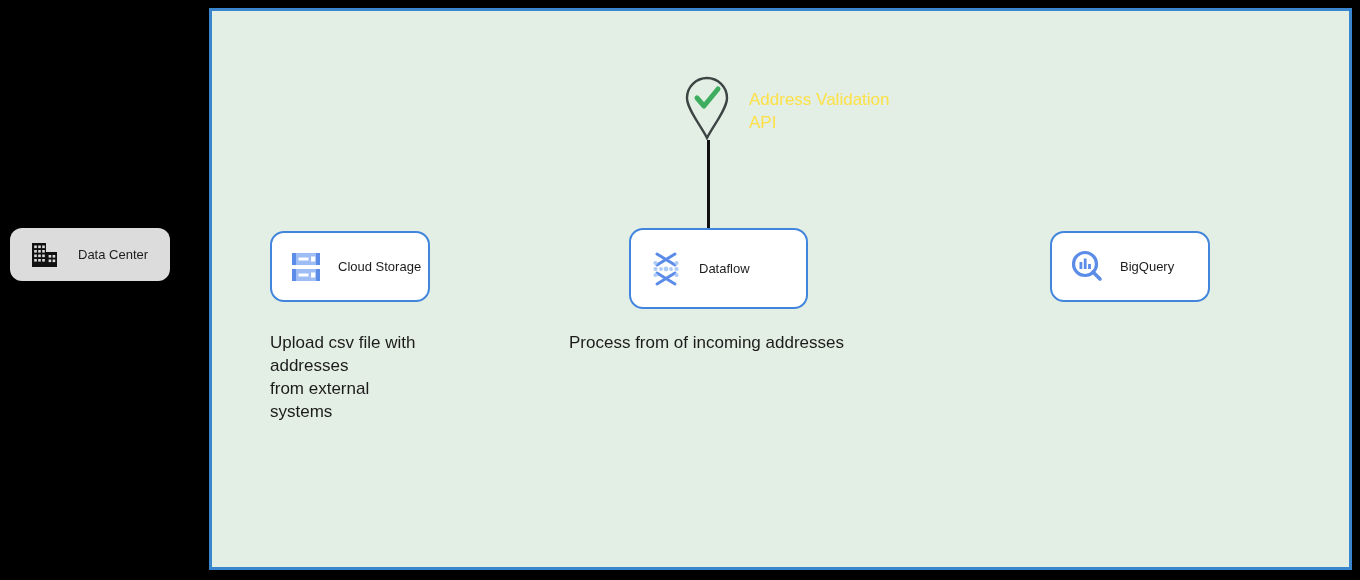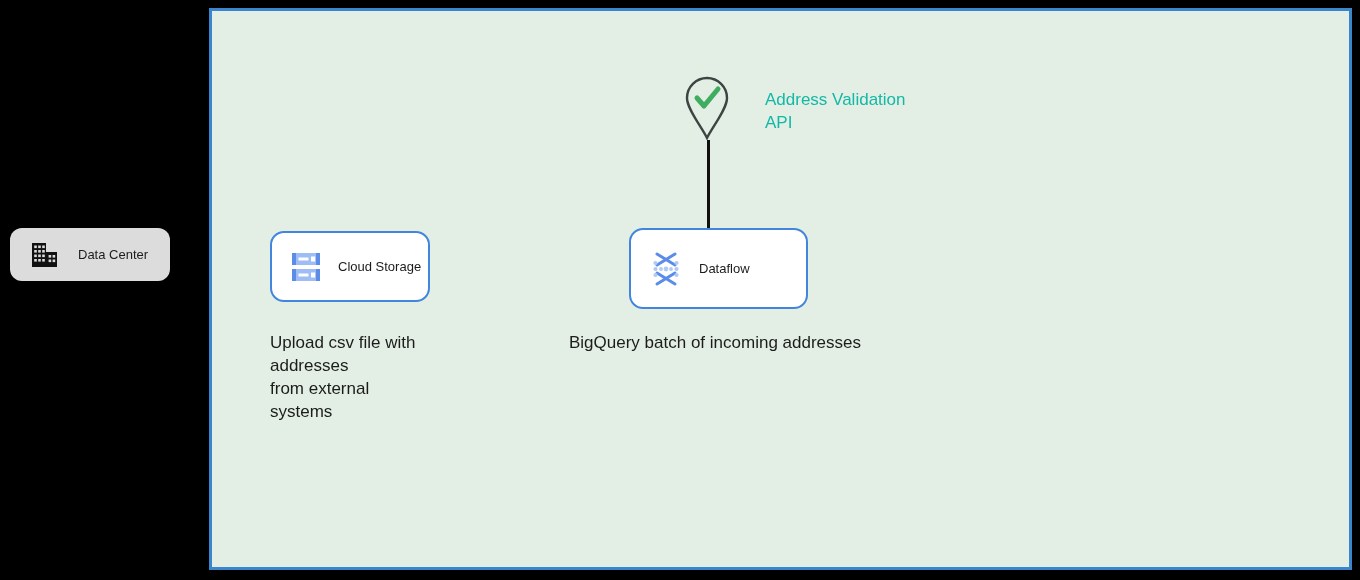--- a/index.html
+++ b/index.html
@@ -101,24 +101,23 @@
     top: 76px;
     width: 46px;
     height: 64px;
   }
   #label-validation-api {
     position: absolute;
     left: 749px;
     top: 89px;
     width: 210px;
     font-size: 17px;
-    color: #14b8a6;
+    color: #fde047;
     line-height: 1.35;
     white-space: pre-line;
-    margin-left: 16px;
   }
 
   
   .connector {
     position: absolute;
   }
   #edge-pin-dataflow {
     left: 707px;
     top: 140px;
     width: 3px;
@@ -257,20 +256,34 @@
           <circle cx="27.5" cy="25" r="2.1"></circle>
           <circle cx="17" cy="19" r="2.4"></circle>
           <circle cx="12" cy="19" r="1.9"></circle>
           <circle cx="22" cy="19" r="1.9"></circle>
         </g>
       </svg>
     </span>
     <span class="node-label">Dataflow</span>
   </div>
 
+  <div id="node-bigquery" class="node gcp-node">
+    <span class="node-icon">
+      <svg width="34" height="34" viewBox="0 0 34 34">
+        <circle cx="15" cy="14" r="11.5" fill="none" stroke="#5b8ce8" stroke-width="3.2"></circle>
+        <g fill="#5b8ce8">
+          <rect x="9.5" y="12" width="2.8" height="7"></rect>
+          <rect x="13.8" y="8.5" width="2.8" height="10.5"></rect>
+          <rect x="18.1" y="14" width="2.8" height="5"></rect>
+        </g>
+        <line x1="23" y1="22" x2="30" y2="29" stroke="#5b8ce8" stroke-width="3.6" stroke-linecap="round"></line>
+      </svg>
+    </span>
+    <span class="node-label">BigQuery</span>
+  </div>
 
   <div id="caption-cloudstorage" class="caption">Upload csv file with
 addresses
 from external
 systems</div>
-  <div id="caption-dataflow" class="caption">BigQuery batch of incoming addresses</div>
+  <div id="caption-dataflow" class="caption">Process from of incoming addresses</div>
 
 </div>
 
 </body></html>

